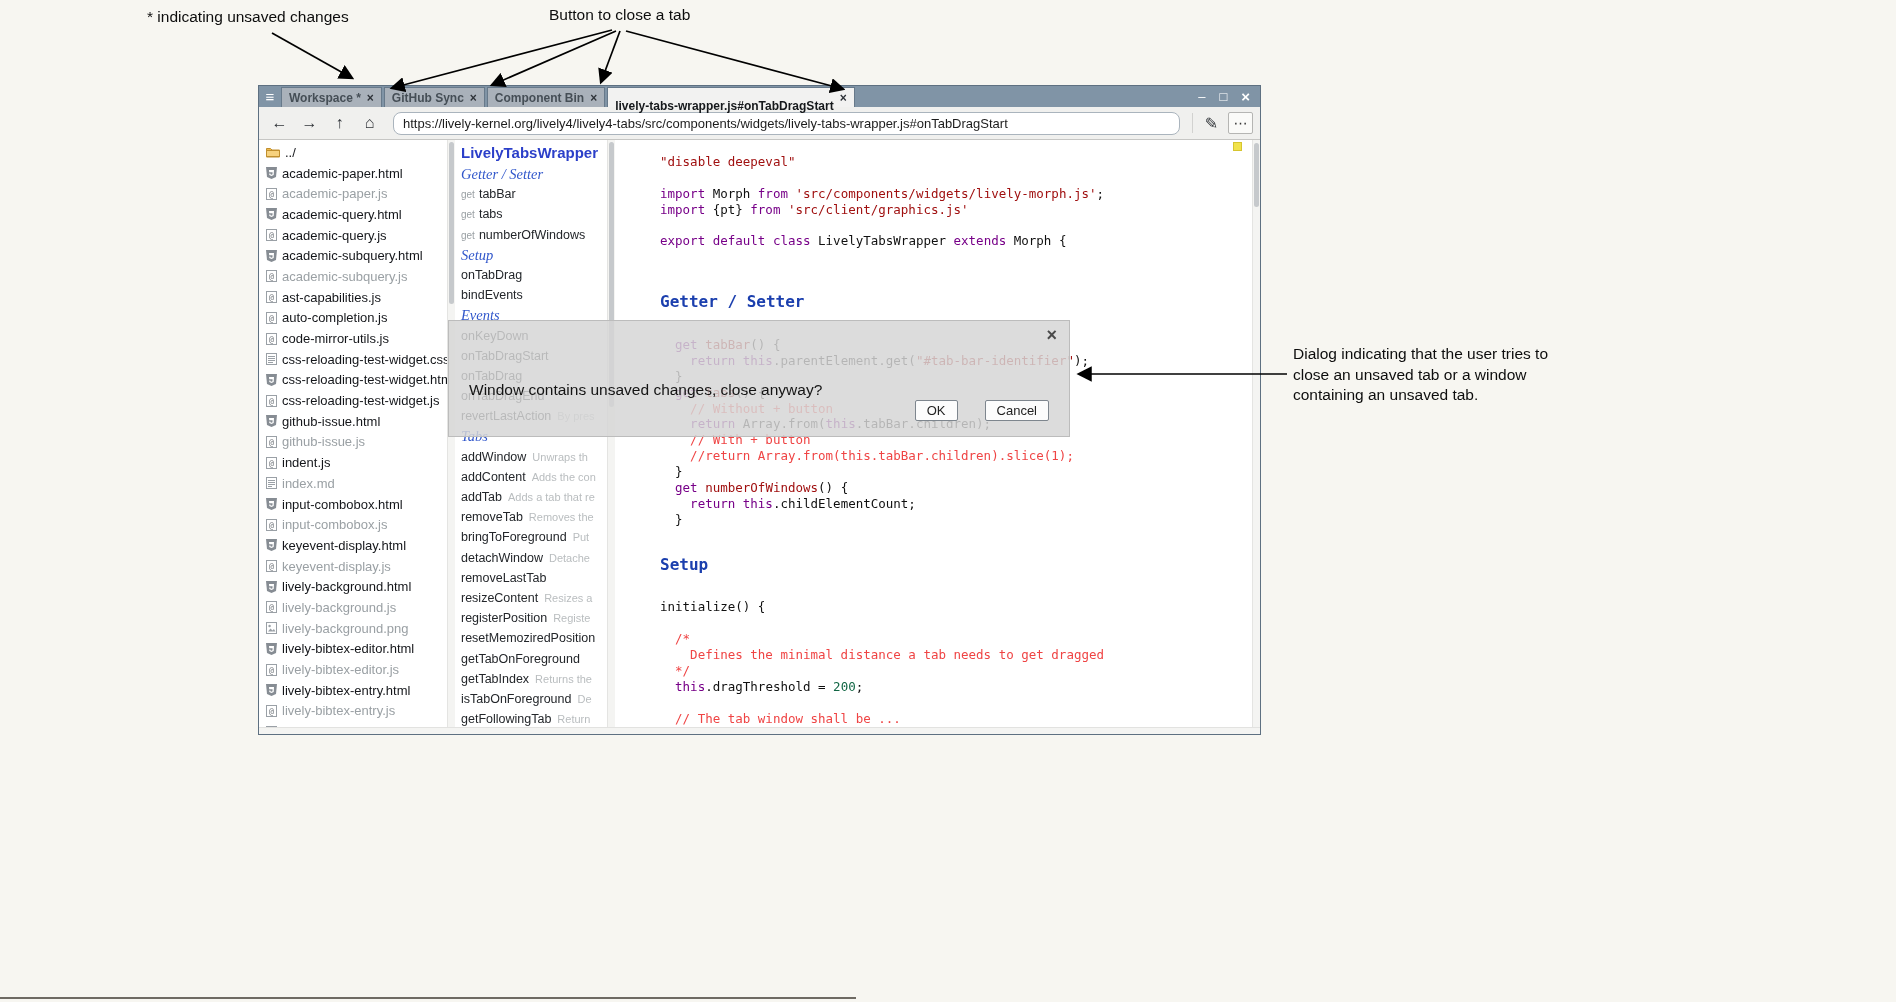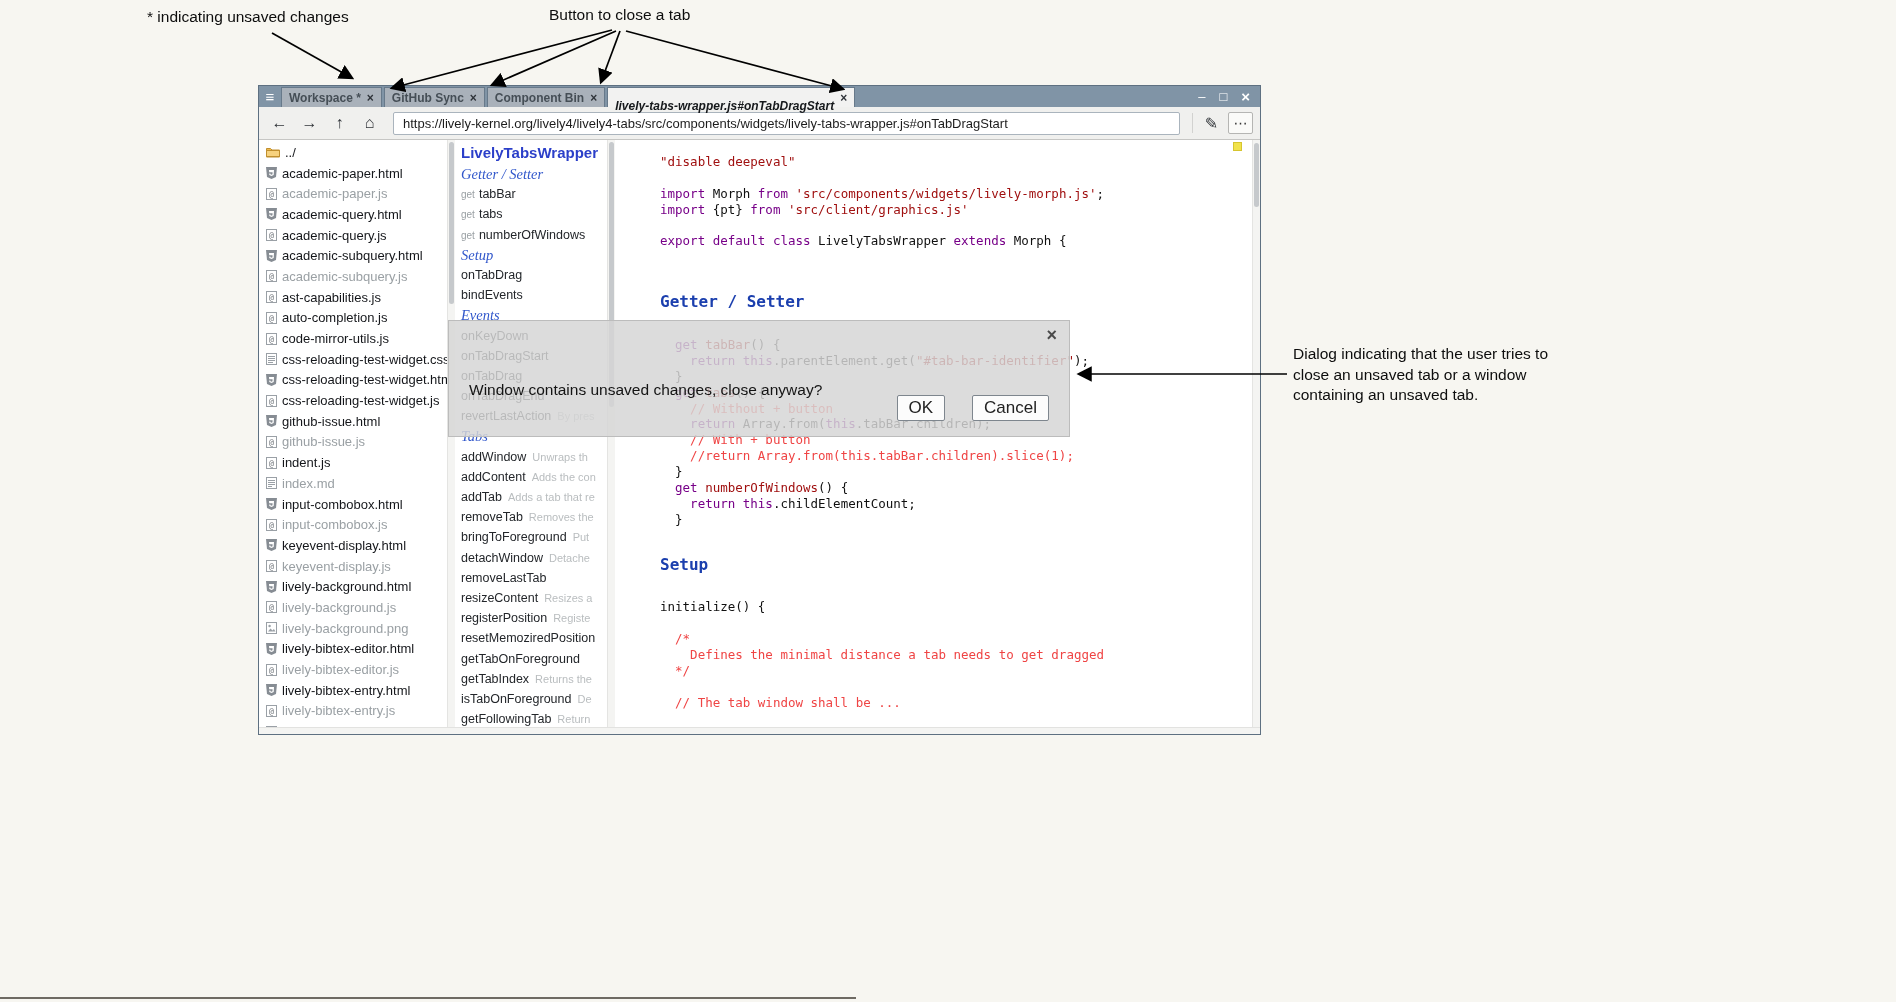--- a/index.html
+++ b/index.html
@@ -15,30 +15,30 @@
   
   .window{position:absolute;left:258px;top:85px;width:1003px;height:650px;background:#fff;border:1px solid #5e7081;z-index:10;}
 
   
   .titlebar{height:21px;background:#8094a6;display:flex;align-items:stretch;position:relative;}
   .menu-btn{width:22px;color:#fff;font-size:15px;display:flex;align-items:center;justify-content:center;}
   .tabs{display:flex;align-items:stretch;}
   .tab{display:flex;align-items:center;gap:6px;padding:0 7px;background:#a9b1ba;border:1px solid #67798a;border-bottom:none;margin-top:1px;font-size:12px;font-weight:bold;color:#454e56;white-space:nowrap;}
   .tab+.tab{margin-left:2px;}
   .tab.active{background:#f2f2f1;color:#15181b;}
-  .tab.active .tab-label{font-style:italic;margin-top:17px;}
+  .tab.active .tab-label{margin-top:17px;}
   .tab-close{font-weight:bold;color:#2e3339;font-size:12px;}
   .win-controls{margin-left:auto;display:flex;align-items:center;gap:14px;padding-right:10px;color:#fff;font-size:13px;}
   .win-controls .wc{line-height:1;}
   .wc-close{font-weight:bold;font-size:15px;}
 
   
   .navbar{height:33px;background:#f0f0ee;border-bottom:1px solid #c6c6c4;display:flex;align-items:center;padding:0 7px;gap:3px;}
   .nav-btn{width:27px;height:24px;display:flex;align-items:center;justify-content:center;font-size:16px;color:#2f3338;}
-  .url-input{flex:1;height:23px;border:1px solid #aab4bd;border-radius:2px;background:#fff;font-size:13px;color:#1c1c1c;padding:0 9px;font-family:"Liberation Sans",sans-serif;margin:0 7px;outline:none;}
+  .url-input{flex:1;height:23px;border:1px solid #aab4bd;border-radius:8px;background:#fff;font-size:13px;color:#1c1c1c;padding:0 9px;font-family:"Liberation Sans",sans-serif;margin:0 7px;outline:none;}
   .nav-sep{width:1px;height:20px;background:#d2d2d0;margin:0 2px;}
   .menu-box{width:25px;height:22px;border:1px solid #b5b5b3;border-radius:2px;display:flex;align-items:center;justify-content:center;font-size:14px;color:#333;background:#fafaf8;}
 
   
   .content{position:absolute;top:54px;left:0;right:0;bottom:0;display:flex;overflow:hidden;background:#fff;}
   .file-panel{width:188px;overflow:hidden;padding-top:2px;flex:none;}
   .file-row{height:20.7px;display:flex;align-items:center;gap:5px;padding-left:7px;font-size:13px;color:#14161a;white-space:nowrap;overflow:hidden;}
   .file-row .ficon{flex:none;display:inline-flex;}
   .file-row.muted .file-label{color:#9aa0a4;}
   .vscroll{width:8px;background:#f4f4f2;border-left:1px solid #e4e4e2;position:relative;flex:none;}
@@ -56,21 +56,21 @@
   .code-heading{height:40px;padding-top:11px;line-height:20px;font-size:16px;font-weight:bold;color:#1b3fae;white-space:pre;}
   .kw{color:#770088;} .str{color:#a01010;} .cm{color:#ef4444;} .num{color:#116644;} .def{color:#a01010;} .pl{color:#101010;}
   .code-marker{position:absolute;top:2px;right:10px;width:9px;height:9px;background:#f1e24b;border:1px solid #d6c52f;}
   .hscroll{position:absolute;left:0;right:0;bottom:0;height:7px;background:#f4f4f2;border-top:1px solid #e2e2e0;z-index:6;}
 
   
   .dialog{position:absolute;left:189px;top:234px;width:622px;height:117px;background:rgba(213,213,213,0.84);border:1px solid #bcbcbc;z-index:20;}
   .dialog-close{position:absolute;top:5px;right:12px;font-size:18px;font-weight:bold;color:#4a4a4a;line-height:1;}
   .dialog-msg{position:absolute;left:20px;top:20px;font-size:15.5px;color:#141414;margin-top:40px;}
   .dialog-buttons{position:absolute;right:20px;bottom:15px;display:flex;gap:27px;}
-  .dialog-btn{min-width:40px;padding:2px 11px;background:#fcfcfc;border:1px solid #7e868e;border-radius:2px;font-size:17px;color:#222;text-align:center;}
+  .dialog-btn{min-width:40px;padding:2px 11px;background:#fcfcfc;border:1px solid #7e868e;border-radius:2px;font-size:13px;color:#222;text-align:center;}
 </style>
 </head>
 <body>
 
 <div class="annotation" id="ann-unsaved" style="left:147px;top:8px;">* indicating unsaved changes</div>
 <div class="annotation" id="ann-close" style="left:549px;top:6px;">Button to close a tab</div>
 <div class="annotation" id="ann-dialog" style="left:1293px;top:344px;">Dialog indicating that the user tries to close an unsaved tab or a window containing an unsaved tab.</div>
 
 <svg id="arrow-layer" width="1896" height="1002">
   <defs>
@@ -457,20 +457,21 @@
         <div class="cl"><span class="pl">    </span><span class="kw">return</span><span class="pl"> </span><span class="kw">this</span><span class="pl">.childElementCount;</span></div>
         <div class="cl"><span class="pl">  }</span></div>
         <div class="cl"></div>
         <div class="code-heading">Setup</div>
         <div class="cl"></div>
         <div class="cl"><span class="pl">initialize() {</span></div>
         <div class="cl"></div>
         <div class="cl"><span class="cm">  /*</span></div>
         <div class="cl"><span class="cm">    Defines the minimal distance a tab needs to get dragged</span></div>
         <div class="cl"><span class="cm">  */</span></div>
+        <div class="cl"><span class="pl">  </span><span class="kw">this</span><span class="pl">.dragThreshold = </span><span class="num">200</span><span class="pl">;</span></div>
         <div class="cl"></div>
         <div class="cl"><span class="cm">  // The tab window shall be ...</span></div>
       </div>
     <div class="vscroll">
       <div class="vthumb" style="top:3px;height:64px;"></div>
     </div>
     <div class="hscroll"></div>
   </div>
 
   <div class="dialog">

